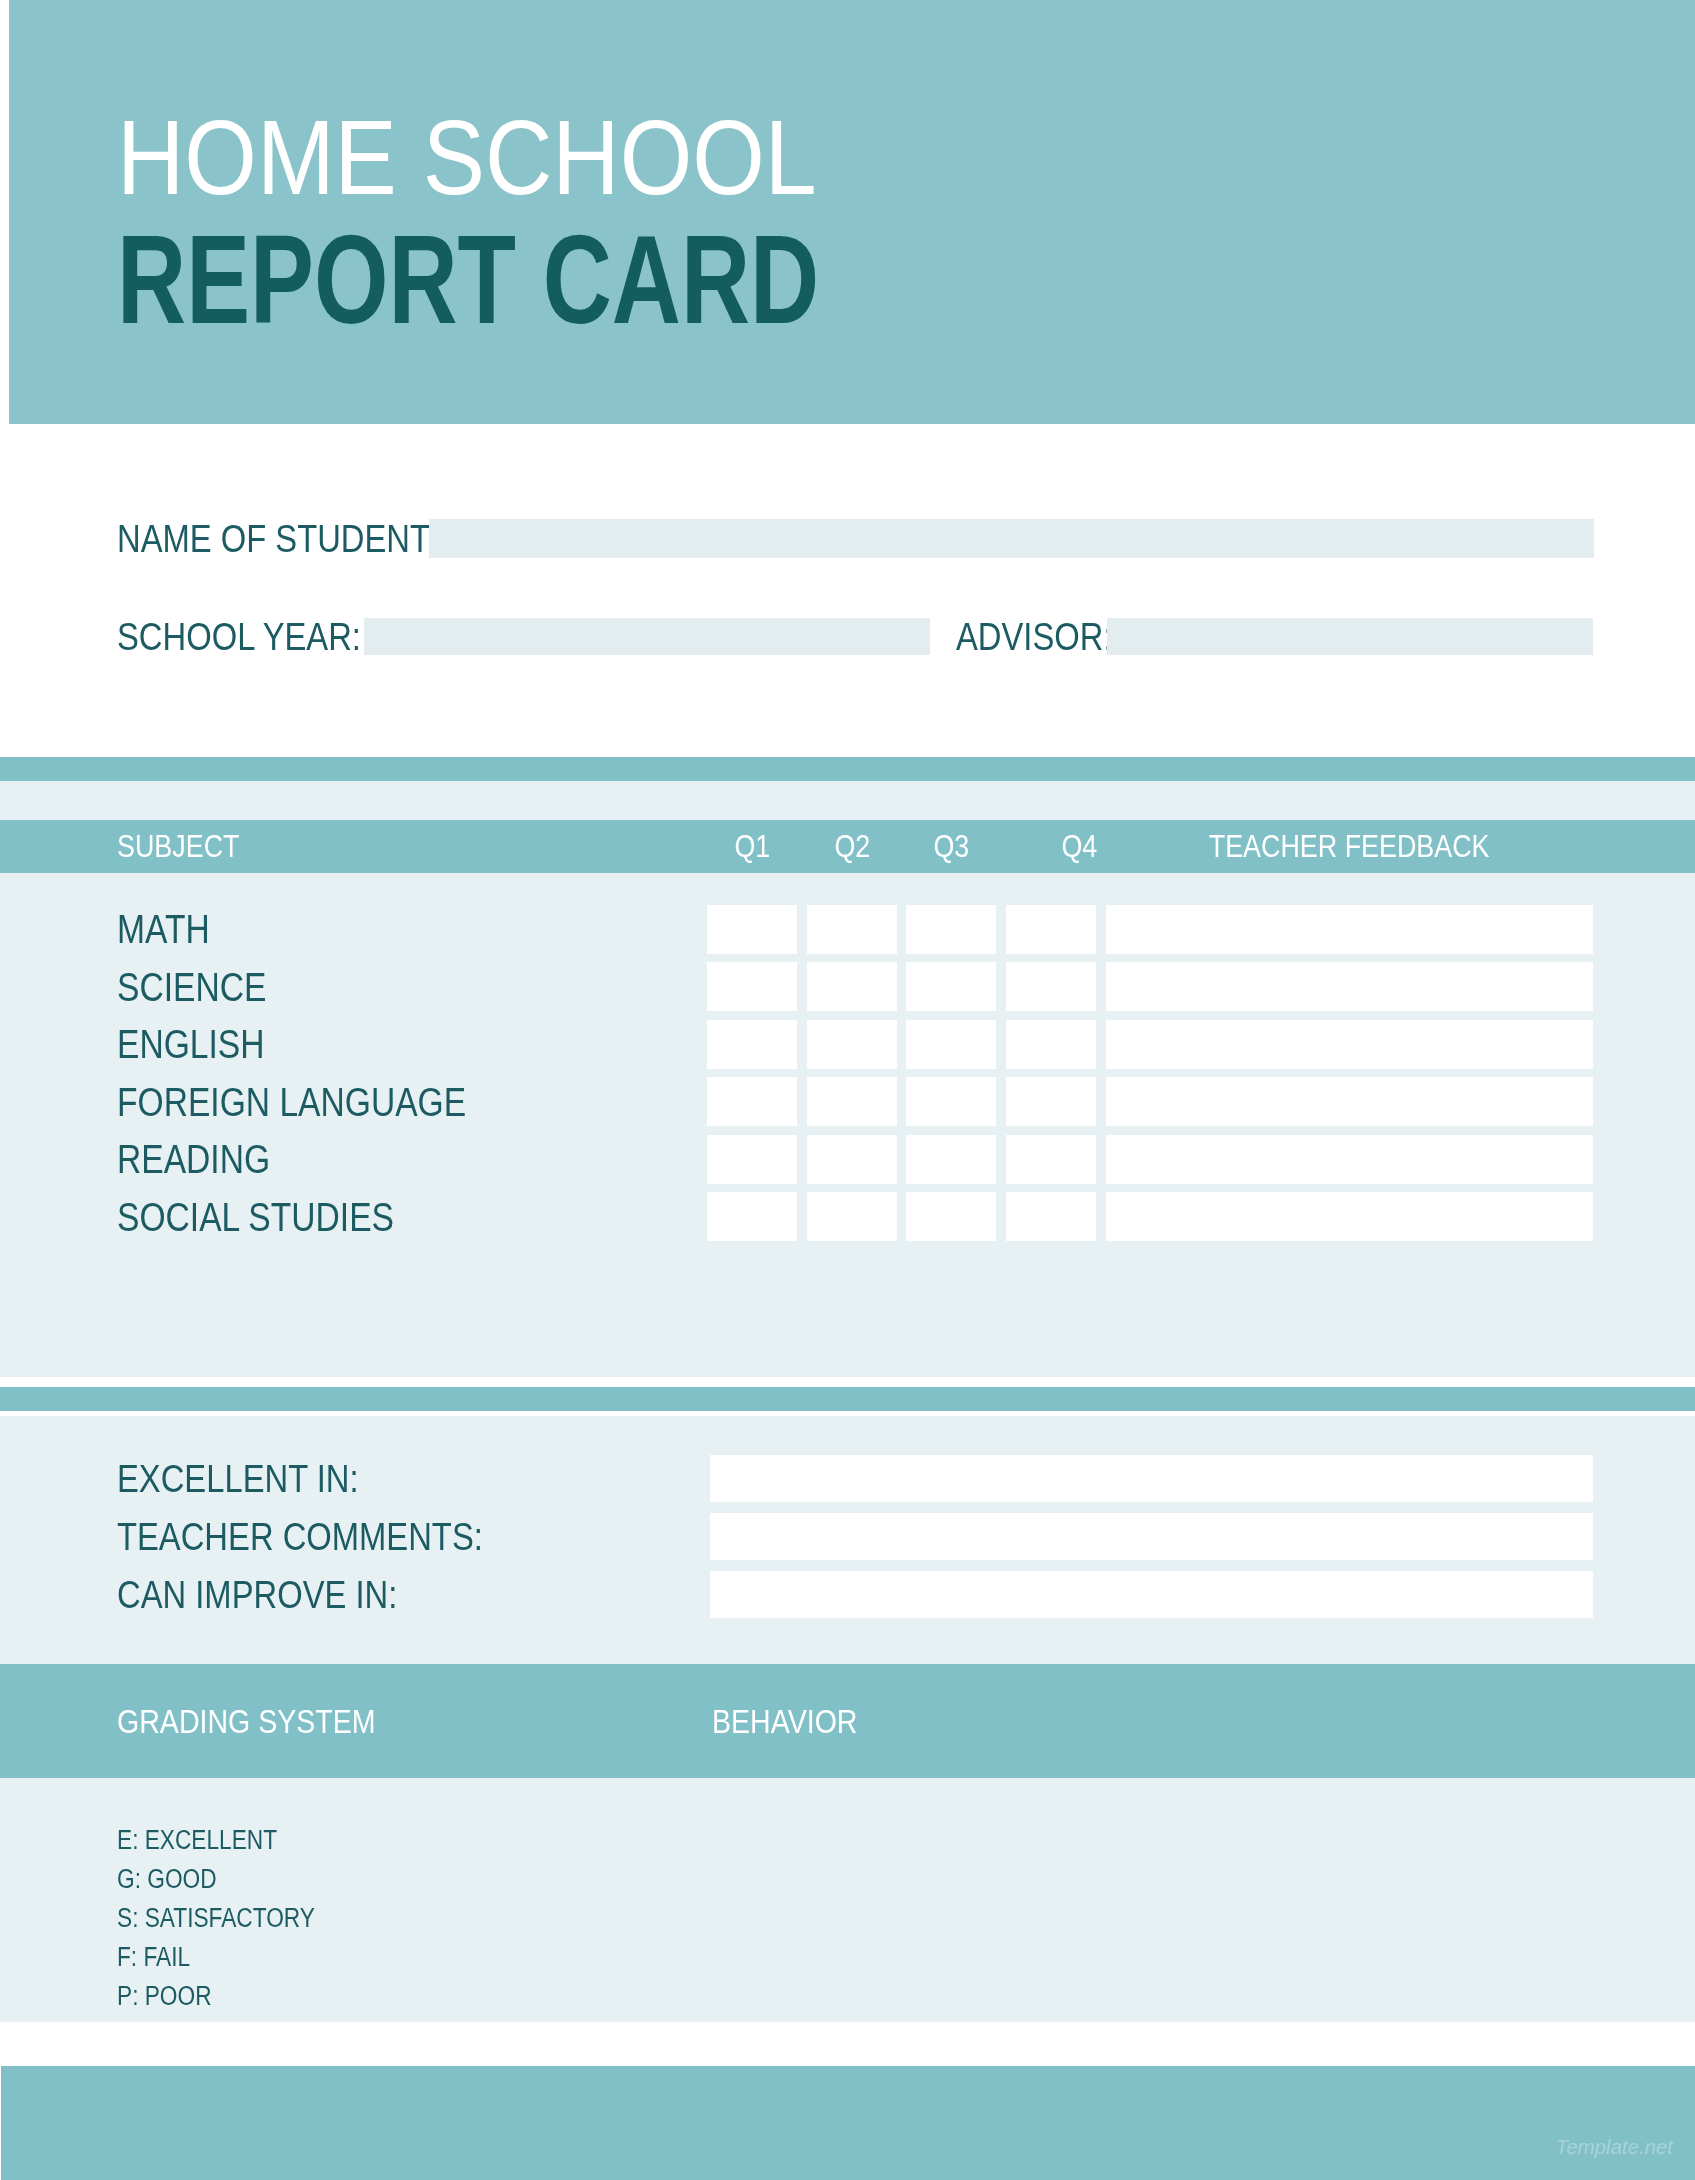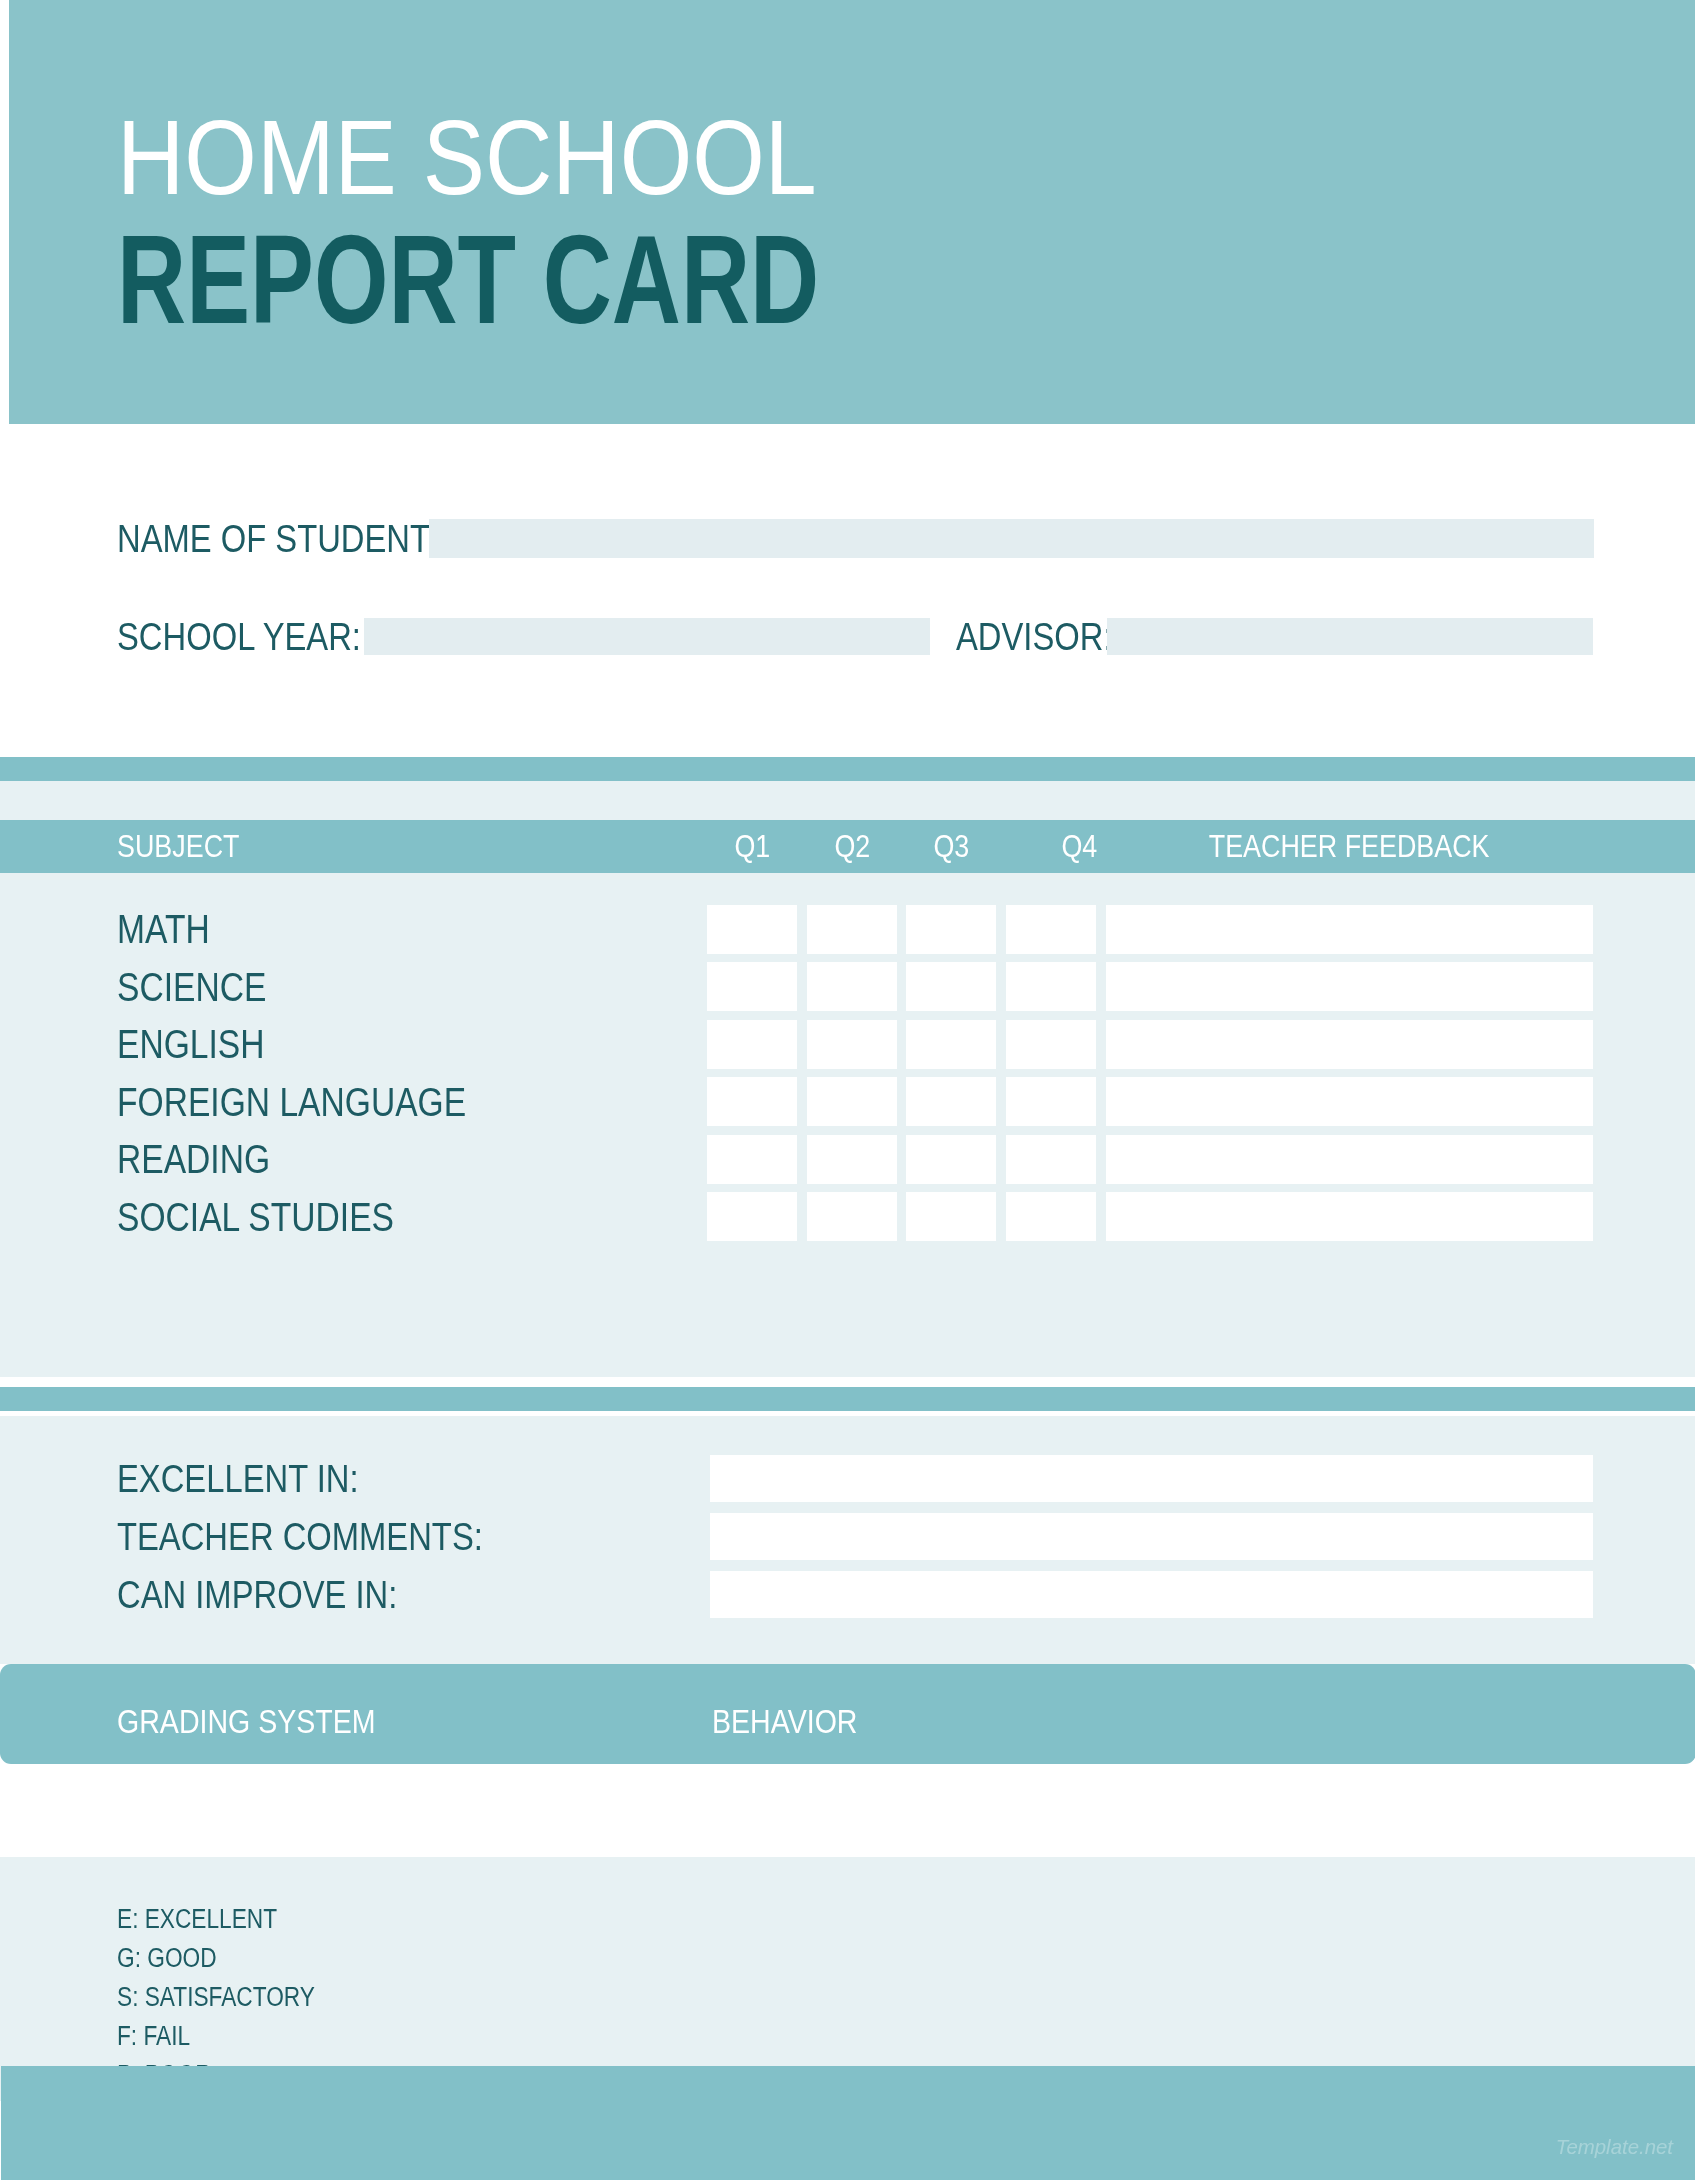--- a/index.html
+++ b/index.html
@@ -49,25 +49,25 @@
 
   .bar2{position:absolute;left:0;top:1387px;width:100%;height:24px;background:var(--teal_bar);}
 
   .comments{position:absolute;left:0;top:1416px;width:100%;height:248px;background:var(--section_bg);
             box-sizing:border-box;padding-top:39px;}
   .crow{position:relative;height:47px;margin-bottom:11px;}
   .clabel{position:absolute;left:117px;top:50%;transform:translateY(-50%);font-size:39px;color:var(--text_dark);}
   .cfield{position:absolute;left:710px;top:0;width:883px;height:47px;background:var(--box_bg);border:none;outline:none;
           box-sizing:border-box;font-family:"Liberation Sans",sans-serif;font-size:29px;color:var(--text_dark);padding:0 12px;}
 
-  .band{position:absolute;left:0;top:1664px;width:100%;height:100px;background:var(--teal_bar);color:var(--white);border-radius:11px;}
+  .band{position:absolute;left:0;top:1664px;width:100%;height:114px;background:var(--teal_bar);color:var(--white);}
   .band span.bcell{position:absolute;top:0;height:114px;line-height:114px;font-size:34px;}
   .b-grading{left:117px;} .b-behavior{left:712px;}
 
-  .legend{position:absolute;left:0;top:1857px;width:100%;height:244px;background:var(--section_bg);}
+  .legend{position:absolute;left:0;top:1778px;width:100%;height:244px;background:var(--section_bg);}
   .lcol{position:absolute;top:43px;}
   .lcol1{left:117px;} .lcol2{left:712px;}
   .litem{font-size:27px;line-height:39px;color:var(--text_dark);}
 
   .footer{position:absolute;left:1px;top:2066px;width:100%;height:130px;background:var(--teal_bar);font-style:italic;}
   .watermark{position:absolute;right:24px;top:70px;font-size:20.4px;color:rgba(255,255,255,.3);}
 </style>
 </head>
 <body>
 

